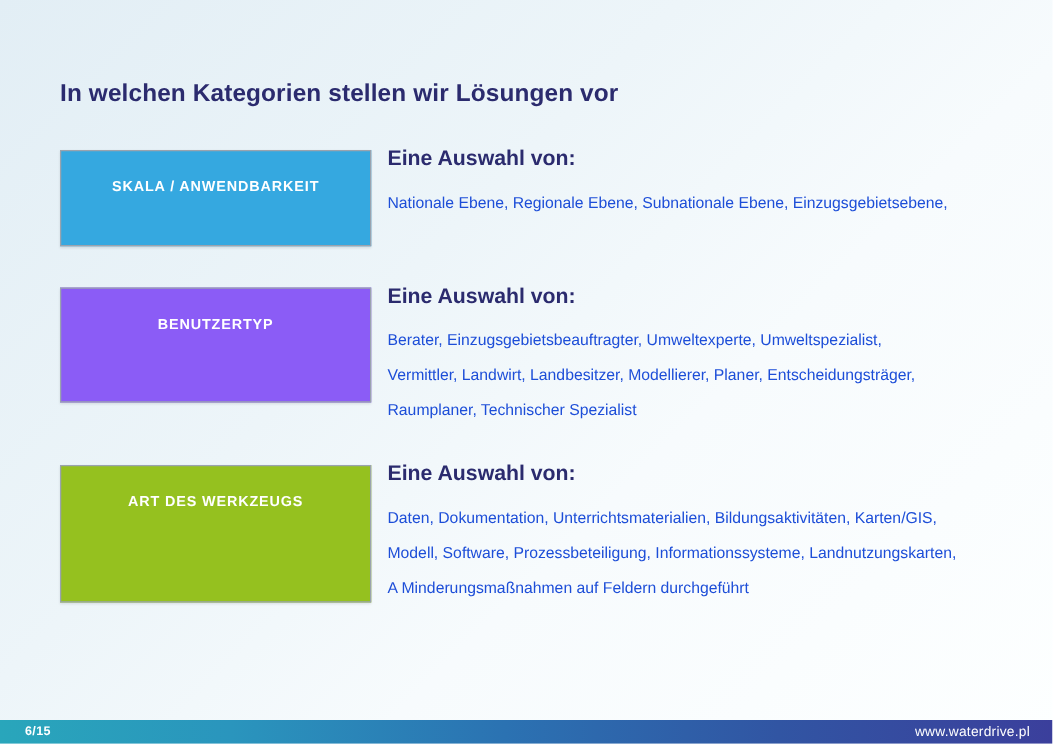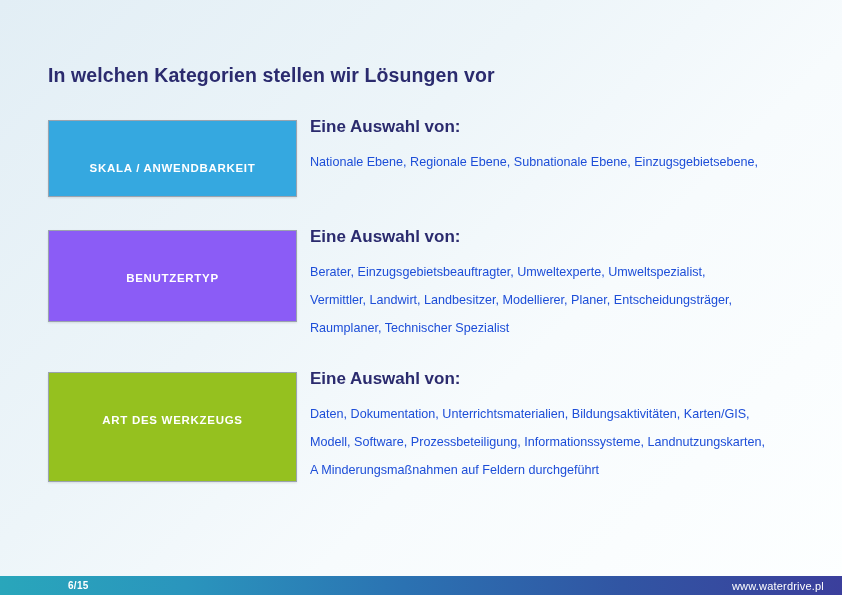--- a/index.html
+++ b/index.html
@@ -53,21 +53,21 @@
     border: 1px solid #9aa3ae;
     color: #ffffff;
     text-align: center;
     font-size: 11.5px;
     font-weight: bold;
     letter-spacing: 0.7px;
     box-shadow: 0 1px 2px rgba(0,0,0,0.10);
   }
   .cat-box .cat-label {
     display: block;
-    padding-top: 41px;
+    padding-top: 23px;
   }
 
   .box-blue   { height: 77px;  background: #35a8e0; }
   .box-orange { height: 92px; background: #8b5cf6; }
   .box-green  { height: 110px; background: #95c11f; }
 
   .detail {
     position: absolute;
     left: 310px;
     right: 18px;
@@ -103,21 +103,20 @@
     display: flex;
     align-items: center;
     justify-content: space-between;
     padding: 0 18px 0 20px;
   }
   .footer-page {
     font-size: 10px;
     font-weight: bold;
     color: #ffffff;
     letter-spacing: 0.3px;
-    margin-left: 48px;
   }
   .footer-url {
     font-size: 11px;
     font-weight: normal;
     color: #ffffff;
     letter-spacing: 0.2px;
     margin-left: 40px;
   }
 </style>
 </head>

